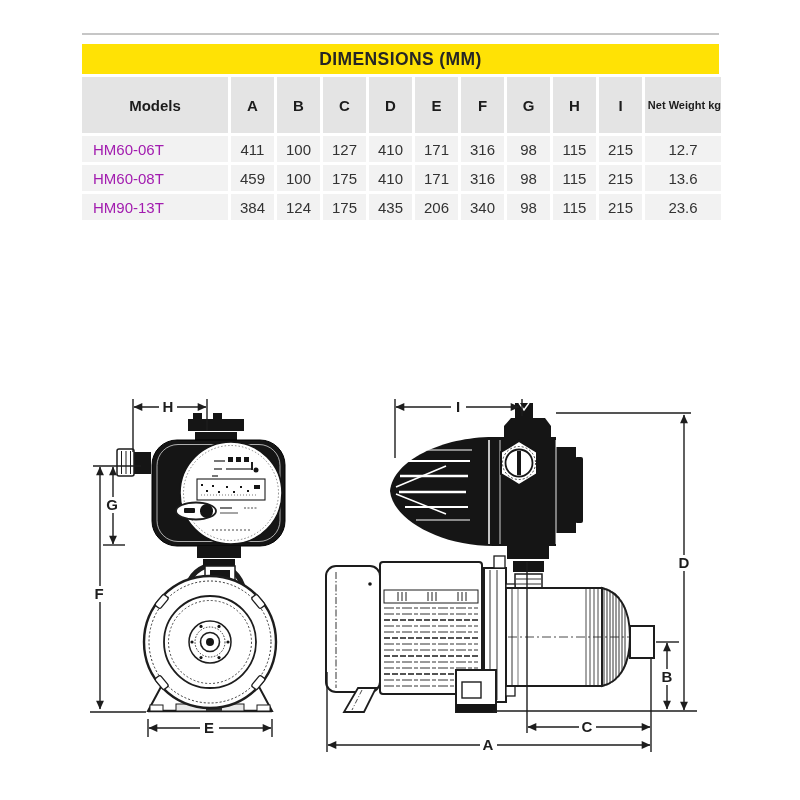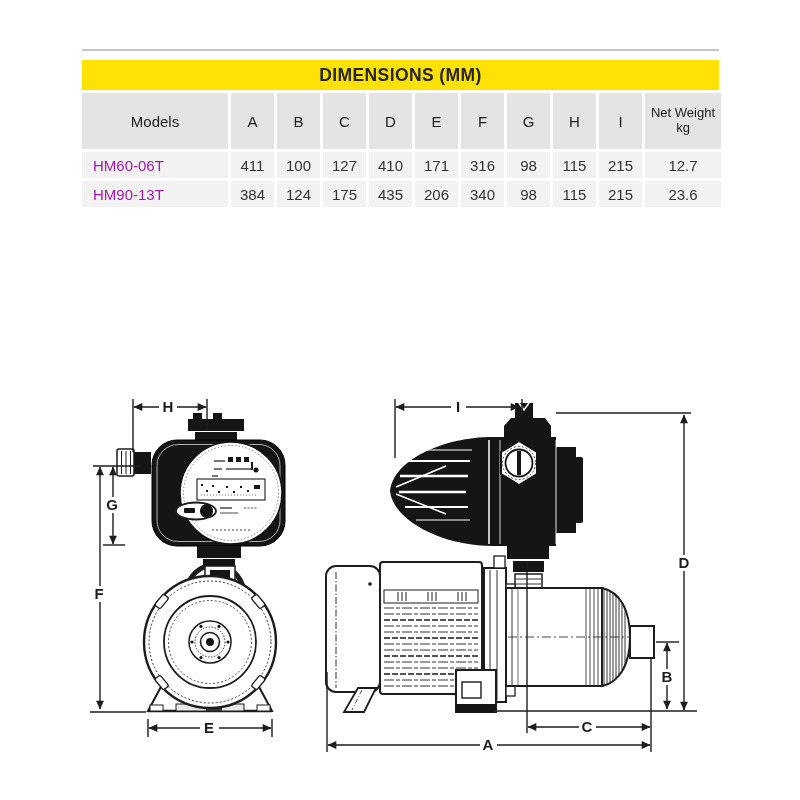--- a/index.html
+++ b/index.html
@@ -1,24 +1,24 @@
 <!DOCTYPE html>
 <html style="--banner: #FFE205; --header_bg: #E4E4E4; --row_bg: #F2F2F2; --ink: #1d1d1d;"><head>
 <meta charset="utf-8">
 <style>
   html,body{margin:0;padding:0;background:#fff;}
   body{width:800px;height:800px;position:relative;font-family:"Liberation Sans",sans-serif;overflow:hidden;}
-  .sheet{position:absolute;left:82px;top:49px;width:637px;}
+  .sheet{position:absolute;left:82px;top:33px;width:637px;}
   .toprule{height:2px;background:#c6c6c6;margin-bottom:9px;}
   .banner{height:30px;background:var(--banner,#FFE205);display:flex;align-items:center;justify-content:center;
           font-weight:bold;font-size:17.5px;color:#252525;letter-spacing:.4px;}
   table.dims{border-collapse:separate;border-spacing:3px;width:643px;margin-left:-3px;table-layout:fixed;}
-  table.dims th{background:var(--header_bg,#E4E4E4);height:56px;font-weight:normal;font-size:15px;color:#1c1c1c;
+  table.dims th{background:var(--header_bg,#E4E4E4);height:56px;font-weight:bold;font-size:15px;color:#1c1c1c;
                 vertical-align:middle;text-align:center;padding:0;}
-  table.dims th.nw{font-size:13px;line-height:1.12;}
+  table.dims th.nw{font-size:11px;line-height:1.12;text-align:right;}
   table.dims td{background:var(--row_bg,#F2F2F2);height:26px;text-align:center;font-size:15px;color:#333;
                 vertical-align:middle;padding:0;}
   table.dims td.model{text-align:left;padding-left:11px;color:#a21caf;}
   svg.drawing{position:absolute;left:0;top:0;}
   svg .ln{stroke:#1d1d1d;fill:none;}
   svg .dim{stroke:#1d1d1d;stroke-width:1.4;fill:none;}
   svg .lbl{font-family:"Liberation Sans",sans-serif;font-weight:bold;font-size:15px;fill:#1d1d1d;text-anchor:middle;}
   svg .wh{stroke:#fff;fill:none;}
 </style>
 </head>
@@ -66,20 +66,33 @@
           <td>127</td>
           <td>410</td>
           <td>171</td>
           <td>316</td>
           <td>98</td>
           <td>115</td>
           <td>215</td>
           <td>12.7</td>
         </tr>
         <tr>
+          <td class="model">HM60-08T</td>
+          <td>459</td>
+          <td>100</td>
+          <td>175</td>
+          <td>410</td>
+          <td>171</td>
+          <td>316</td>
+          <td>98</td>
+          <td>115</td>
+          <td>215</td>
+          <td>13.6</td>
+        </tr>
+        <tr>
           <td class="model">HM90-13T</td>
           <td>384</td>
           <td>124</td>
           <td>175</td>
           <td>435</td>
           <td>206</td>
           <td>340</td>
           <td>98</td>
           <td>115</td>
           <td>215</td>

